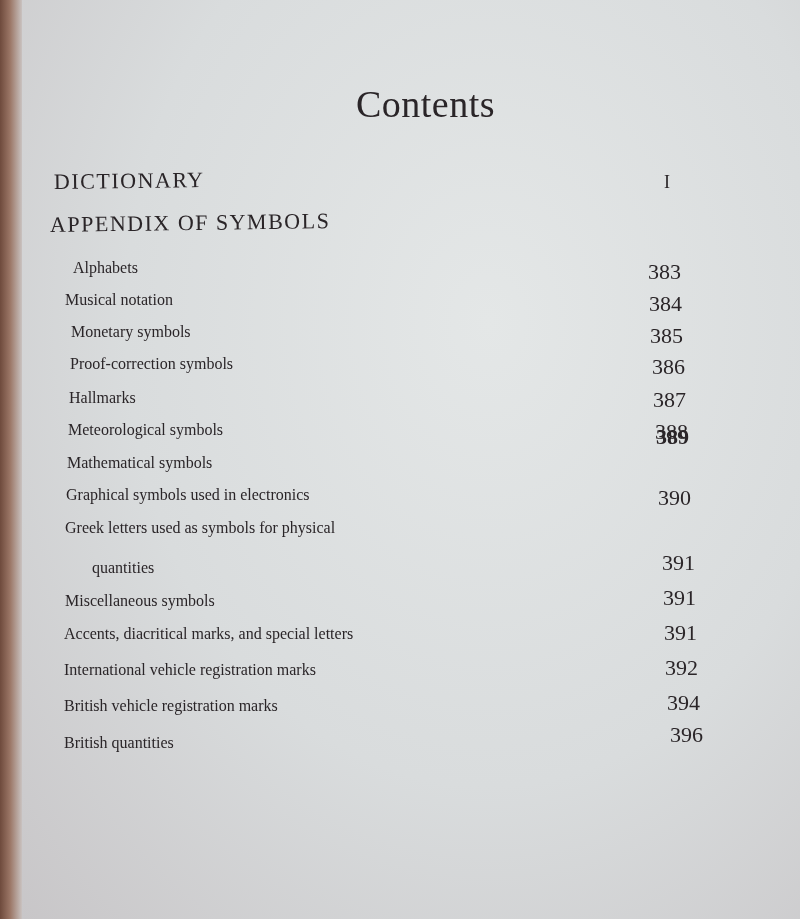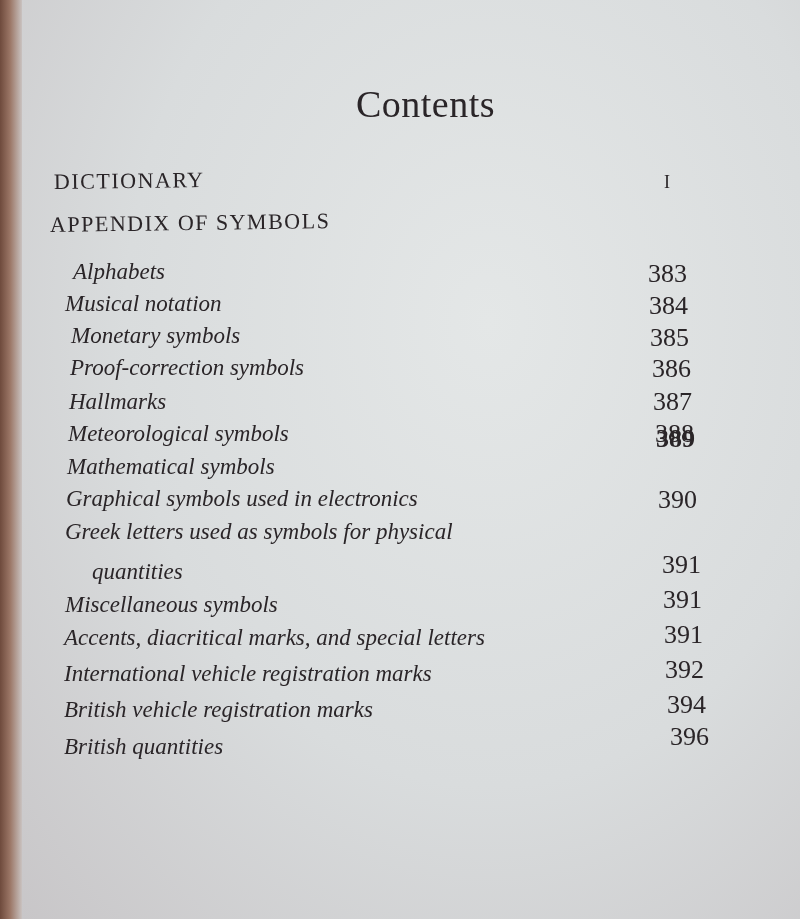--- a/index.html
+++ b/index.html
@@ -23,24 +23,24 @@
       text-align: center; font-size: 38px; letter-spacing: 0.5px;
       padding-left: 51px; box-sizing: border-box;
     }
     .section {
       position: absolute; font-size: 22px; letter-spacing: 1.5px;
     }
     .sec-dict { left: 54px; top: 168px; transform: rotate(-0.8deg); }
     .sec-dict-page { position: absolute; left: 664px; top: 172px; font-size: 18px; }
     .sec-app { left: 50px; top: 210px; transform: rotate(-0.8deg); }
     .entry {
-      position: absolute; font-size: 23px; white-space: nowrap; font-style: italic;
+      position: absolute; font-size: 16px; white-space: nowrap;
     }
     .num {
-      position: absolute; font-size: 26px; white-space: nowrap;
+      position: absolute; font-size: 22px; white-space: nowrap;
     }
   </style>
 </head>
 <body>
 
 <div class="spine"></div>
 <div class="page"></div>
 
 <div class="title">Contents</div>
 

